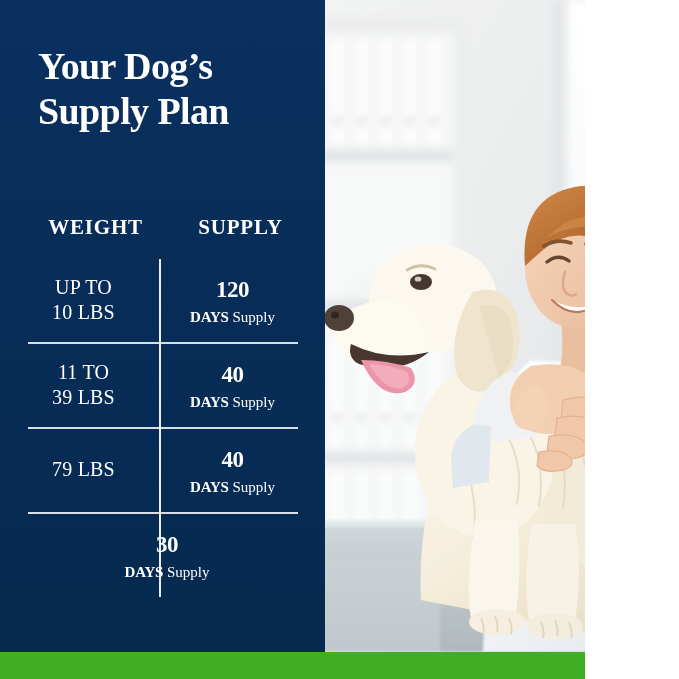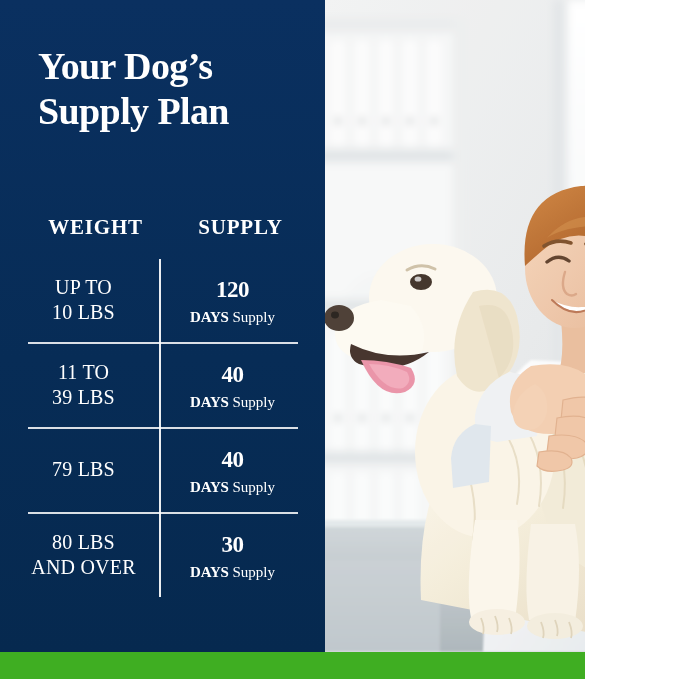--- a/index.html
+++ b/index.html
@@ -199,24 +199,20 @@
           <div class="cell-weight">
             <span class="ln">79 LBS</span>
           </div>
           <div class="cell-supply">
             <span class="days-num">40</span>
             <span class="days-sub"><span class="b">DAYS</span><span class="n"> Supply</span></span>
           </div>
         </div>
 
         <div class="t-row">
-          <div class="cell-weight">
-            <span class="ln">80 LBS</span>
-            <span class="ln">AND OVER</span>
-          </div>
           <div class="cell-supply">
             <span class="days-num">30</span>
             <span class="days-sub"><span class="b">DAYS</span><span class="n"> Supply</span></span>
           </div>
         </div>
 
       </div>
     </div>
   </div>
 

